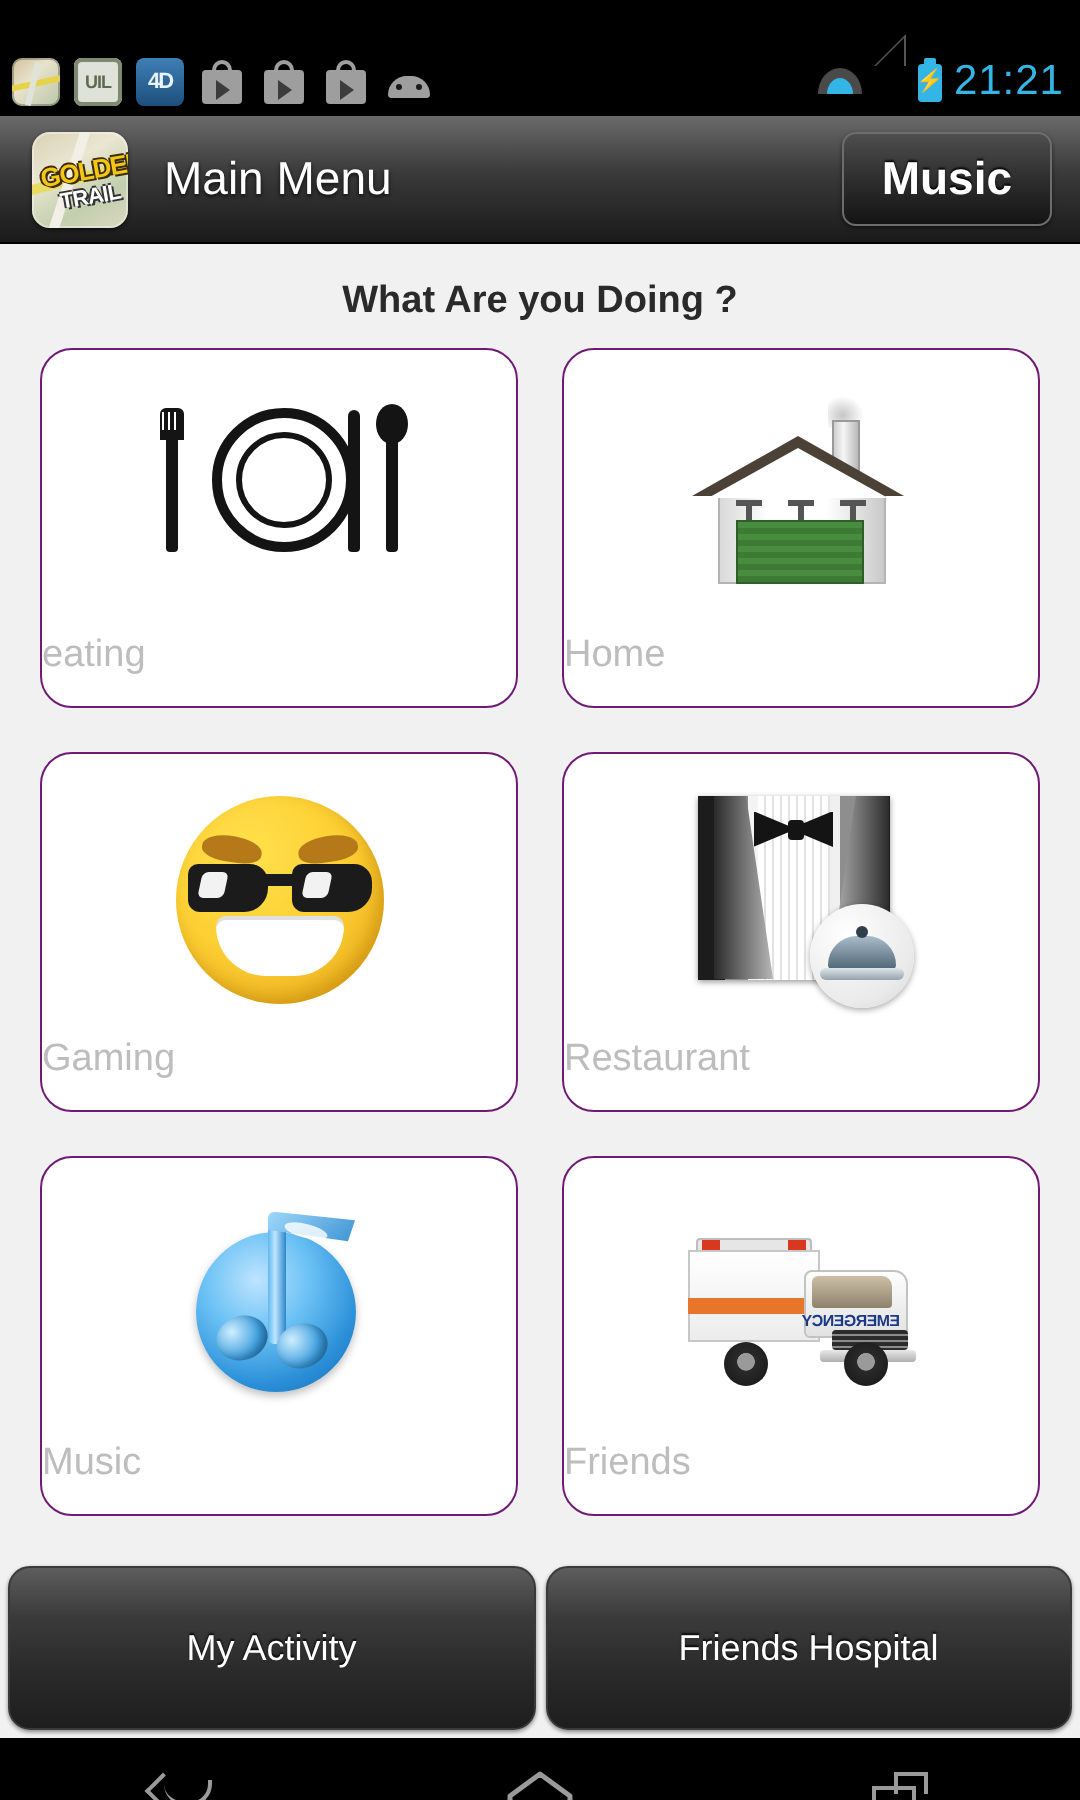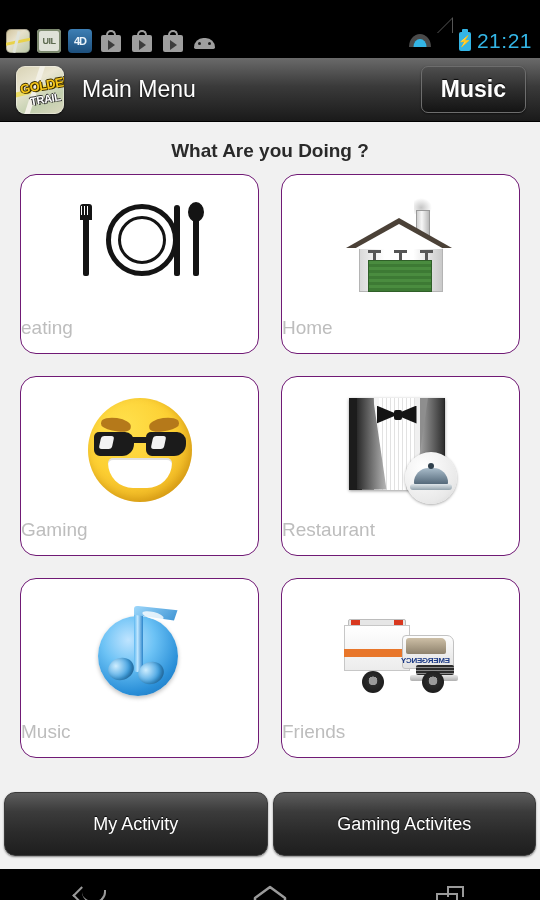--- a/index.html
+++ b/index.html
@@ -415,21 +415,21 @@
   }
   .ic-amb .wheel.w1{ left:22px; } .ic-amb .wheel.w2{ left:82px; }
 
   
   .btnbar{
     position:absolute; left:0; right:0; bottom:55px; height:90px;
     background:#f1f1f1; display:flex; align-items:center;
     padding:0 4px; gap:5px;
   }
   .dbtn{
-    flex:1 1 0; height:64px; border-radius:11px;
+    flex:1 1 0; height:82px; border-radius:11px;
     background:linear-gradient(180deg,#5d5d5d 0%,#3b3b3b 30%,#2a2a2a 65%,#1e1e1e 100%);
     color:#fff; font-size:18px; display:flex; align-items:center; justify-content:center;
     border:1px solid #3a3a3a; text-shadow:0 -1px 1px rgba(0,0,0,.85);
     box-shadow:0 1px 2px rgba(0,0,0,.45);
   }
 
   
   .navbar{
     position:absolute; left:0; right:0; bottom:0; height:55px; background:#000;
     display:flex; align-items:center; justify-content:space-around;
@@ -617,21 +617,21 @@
           </div>
         </div>
         <div class="card-label">Friends</div>
       </div>
 
     </div>
   </div>
 
   <div class="btnbar">
     <div class="dbtn">My Activity</div>
-    <div class="dbtn">Gaming Activites</div>
+    <div class="dbtn">Friends Hospital</div>
   </div>
 
   <div class="navbar">
     <div class="nav-btn">
       <span class="nav-back"></span>
     </div>
     <div class="nav-btn">
       <span class="nav-home-wrap">
         <svg class="nav-home-svg" width="34" height="26" viewBox="0 0 34 26">
           <polygon points="17,3 32,14 32,23 2,23 2,14" fill="none" stroke="#9a9a9a" stroke-width="2.5" stroke-linejoin="round"></polygon>

